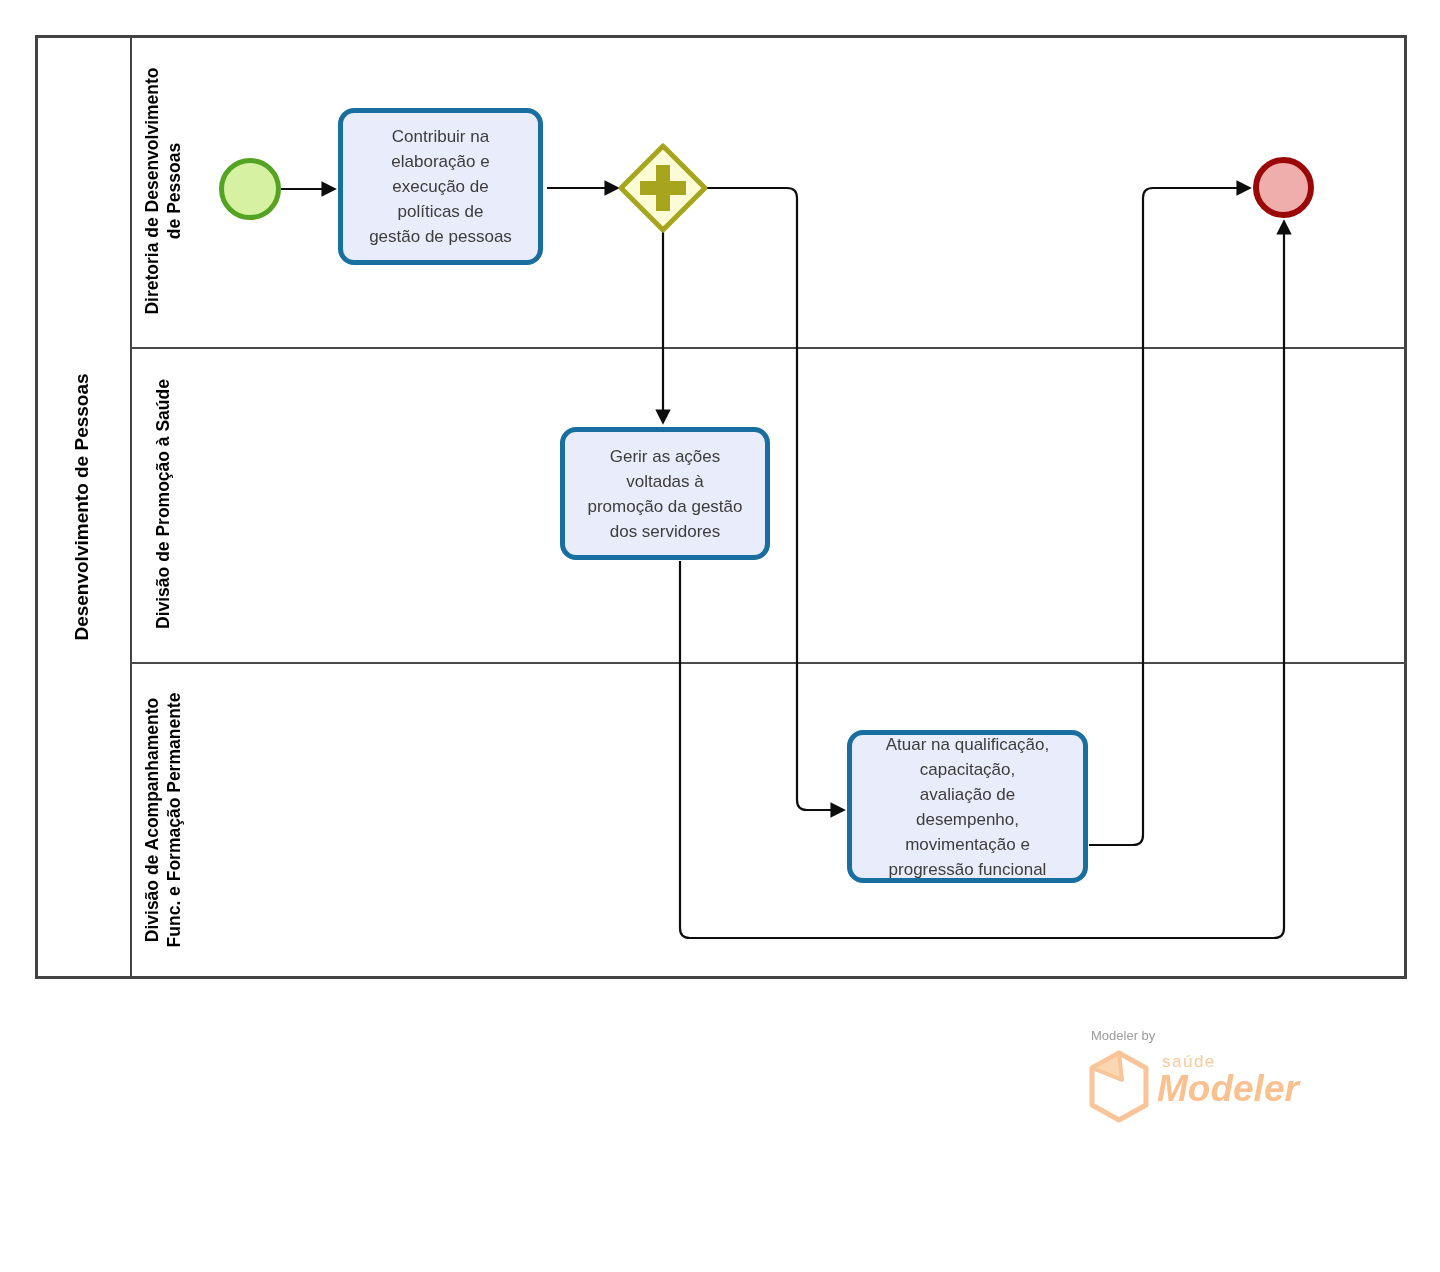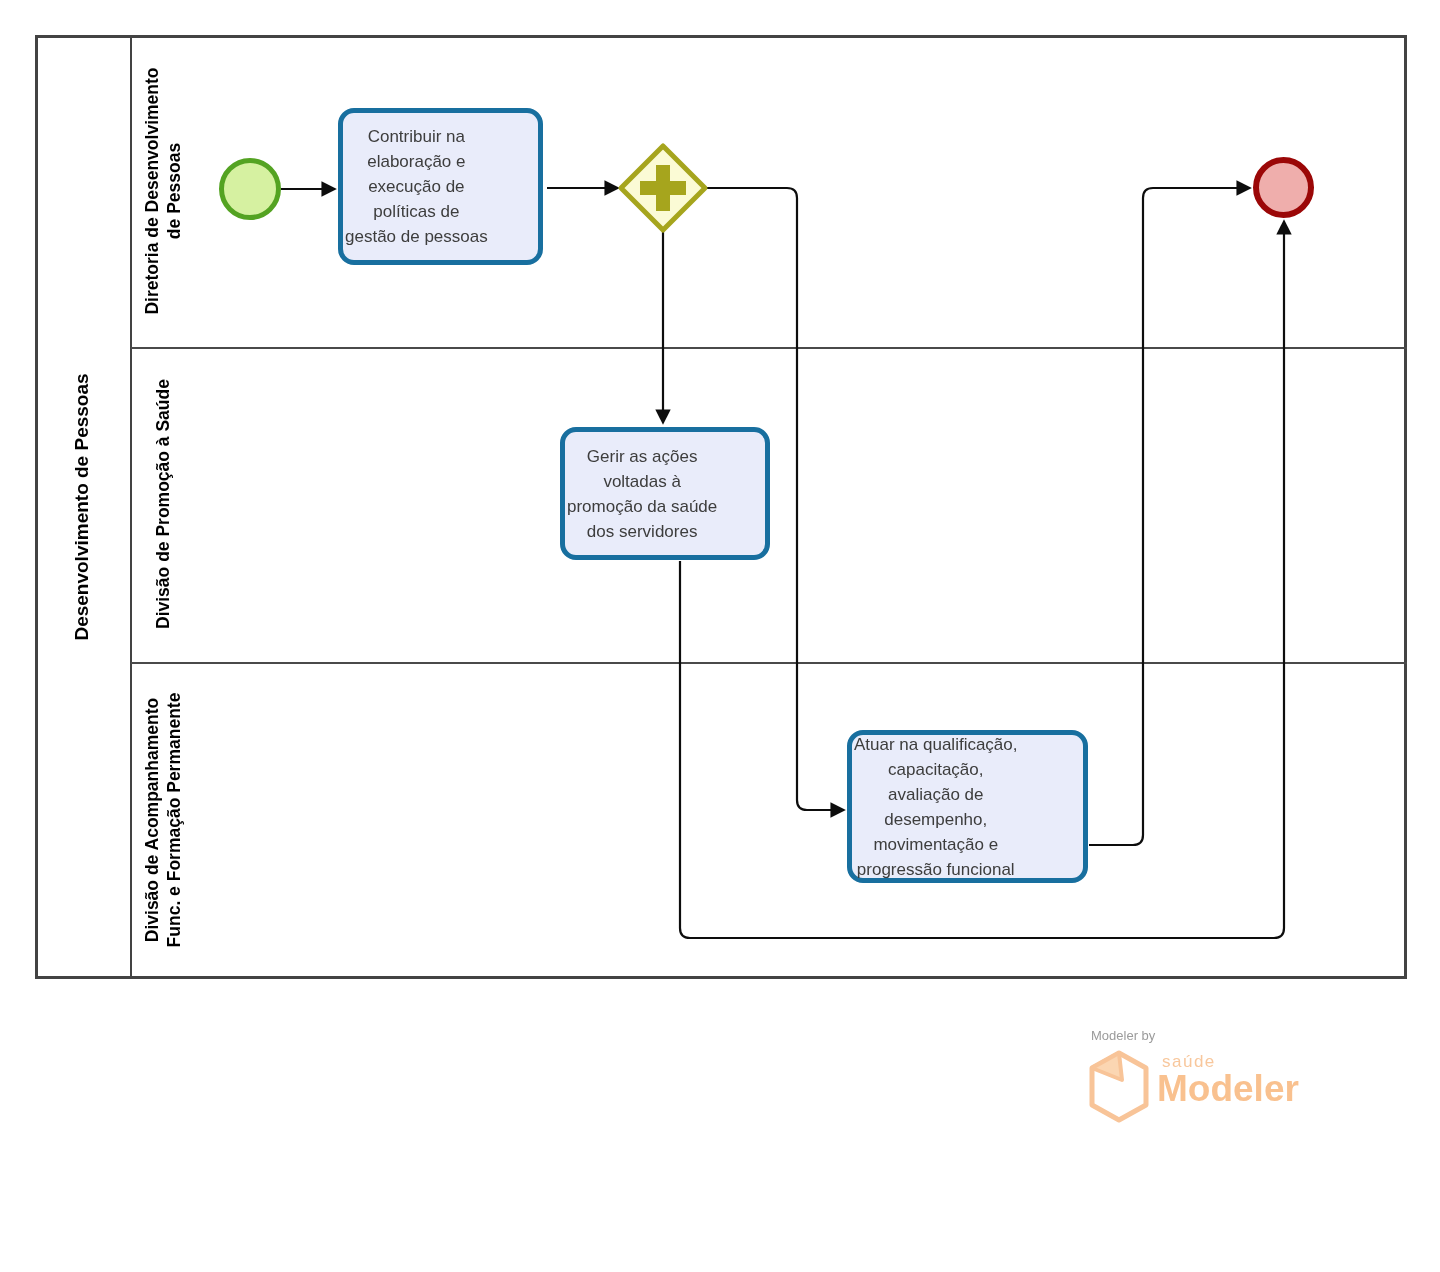--- a/index.html
+++ b/index.html
@@ -32,21 +32,21 @@
   .ll2 { left:163px; top:504px; width:310px; }
   .ll3 { left:163px; top:820px; width:315px; }
 
   
   svg.flows { position:absolute; left:0; top:0; z-index:3; }
 
   
   .task {
     position:absolute; box-sizing:border-box; background:#e9ecfa;
     border:5px solid #186f9f; border-radius:16px;
-    display:flex; align-items:center; 
+    display:flex; align-items:center; justify-content:center;
     text-align:center; color:#3d3d3d; font-size:17px; line-height:25px;
     white-space:pre-line; z-index:4; padding:2px;
   }
   .t1 { left:338px; top:108px; width:205px; height:157px; }
   .t2 { left:560px; top:427px; width:210px; height:133px; }
   .t3 { left:847px; top:730px; width:241px; height:153px; }
 
   .event { position:absolute; border-radius:50%; box-sizing:border-box; z-index:4; }
   .start { left:219px; top:158px; width:62px; height:62px; background:#d6f1a1; border:5px solid #54a322; }
   .end   { left:1253px; top:157px; width:61px; height:61px; background:#efaeac; border:6px solid #9b0707; }
@@ -55,21 +55,21 @@
   .powered-by {
     position:absolute; left:1091px; top:1028px; font-size:13px; color:#9b9b9b; z-index:2;
   }
   .logo-hex { position:absolute; left:1087px; top:1049px; z-index:2; }
   .brand-bizagi {
     position:absolute; left:1162px; top:1052px; font-size:17px; color:#f8c79c;
     letter-spacing:1.5px; z-index:2;
   }
   .brand-modeler {
     position:absolute; left:1157px; top:1068px; font-size:37px; font-weight:bold;
-    color:#f9c18f; z-index:2;
+    color:#f9c18f; z-index:2;font-style:italic;
   }
 </style>
 </head>
 <body>
 
 <div class="canvas">
 
   <div class="pool"></div>
   <div class="pool-divider"></div>
   <div class="lane-sep sep1"></div>
@@ -111,21 +111,21 @@
     <span>Contribuir na
 elaboração e
 execução de
 políticas de
 gestão de pessoas</span>
   </div>
 
   <div class="task t2">
     <span>Gerir as ações
 voltadas à
-promoção da saúde
+promoção da gestão
 dos servidores</span>
   </div>
 
   <div class="task t3">
     <span>Atuar na qualificação,
 capacitação,
 avaliação de
 desempenho,
 movimentação e
 progressão funcional</span>

